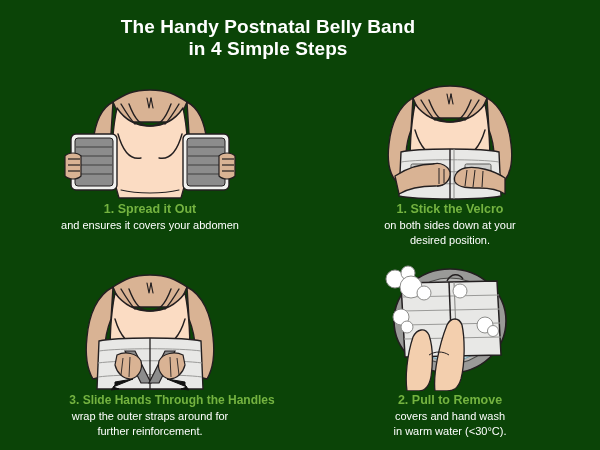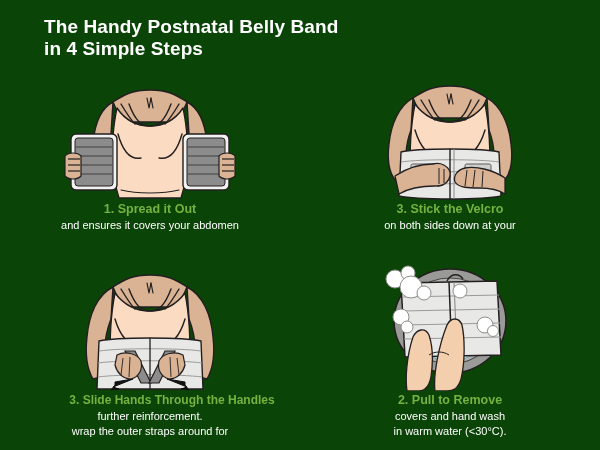--- a/index.html
+++ b/index.html
@@ -7,24 +7,23 @@
     width:600px;height:450px;overflow:hidden;
     background:#0b4407;
     font-family:"Liberation Sans",sans-serif;
     -webkit-font-smoothing:antialiased;
   }
   .poster{position:relative;width:600px;height:450px;background:#0b4407;}
 
   
   .title{
     position:absolute;left:0;top:16px;width:536px;
-    color:#ffffff;
+    text-align:center;color:#ffffff;
     font-size:19px;font-weight:bold;line-height:22px;
     letter-spacing:.1px;
-    padding-left:44px;
   }
   .title .l2{display:block;}
 
   
   .grid{position:absolute;left:0;top:68px;width:600px;height:382px;}
   .cell{position:absolute;width:300px;height:191px;}
   .c1{left:0;top:0;}
   .c2{left:300px;top:0;}
   .c3{left:0;top:191px;}
   .c4{left:300px;top:191px;}
@@ -164,23 +163,24 @@
             <line x1="89" y1="101" x2="89" y2="115" fill="none" stroke-width="1"></line>
 
             <path d="M150 110 C138 102 122 98 110 100 C102 102 98 108 100 114 C104 120 114 120 124 120 C134 120 144 122 150 126 Z" fill="#d9b394"></path>
             <line x1="112" y1="102" x2="110" y2="118" fill="none" stroke-width="1"></line>
             <line x1="120" y1="102" x2="118" y2="119" fill="none" stroke-width="1"></line>
             <line x1="128" y1="103" x2="127" y2="119" fill="none" stroke-width="1"></line>
           </g>
         </svg>
       </div>
       <div class="caption">
-        <div class="step-head">3. Stick the Velcro</div>
+        <div class="step-head">1. Stick the Velcro</div>
         <div class="step-body">
           <span>on both sides down at your</span>
+          <span>desired position.</span>
         </div>
       </div>
     </div>
 
     <div class="cell c3">
       <div class="art">
         <svg viewBox="0 0 190 132" xmlns="http://www.w3.org/2000/svg">
           <g stroke="#231f20" stroke-width="1.4" stroke-linejoin="round" stroke-linecap="round">
             <path d="M58 28 C42 36 34 56 32 78 C30 96 32 110 38 120 L54 116 C48 102 48 80 56 60 Z" fill="#d9b394"></path>
             <path d="M132 28 C148 36 156 56 158 78 C160 96 158 110 152 120 L136 116 C142 102 142 80 134 60 Z" fill="#d9b394"></path>
@@ -221,22 +221,22 @@
 
           <g fill="#111111" stroke="#111111" stroke-width="1">
             <path d="M78 120 L58 128 L64 130 L56 131 L60 126 L60 123 Z"></path>
             <path d="M112 120 L132 128 L126 130 L134 131 L130 126 L130 123 Z"></path>
           </g>
         </svg>
       </div>
       <div class="caption">
         <div class="step-head wide">3. Slide Hands Through the Handles</div>
         <div class="step-body">
+          <span>wrap the outer straps around for</span>
           <span>further reinforcement.</span>
-          <span>wrap the outer straps around for</span>
         </div>
       </div>
     </div>
 
     <div class="cell c4">
       <div class="art">
         <svg viewBox="0 0 190 132" xmlns="http://www.w3.org/2000/svg">
 
           <ellipse cx="95" cy="62" rx="56" ry="52" fill="#9a9a98" stroke="#231f20" stroke-width="1.6"></ellipse>
           <ellipse cx="95" cy="62" rx="47" ry="43" fill="#b5b5b3" stroke="#4a4a48" stroke-width="1.2"></ellipse>

